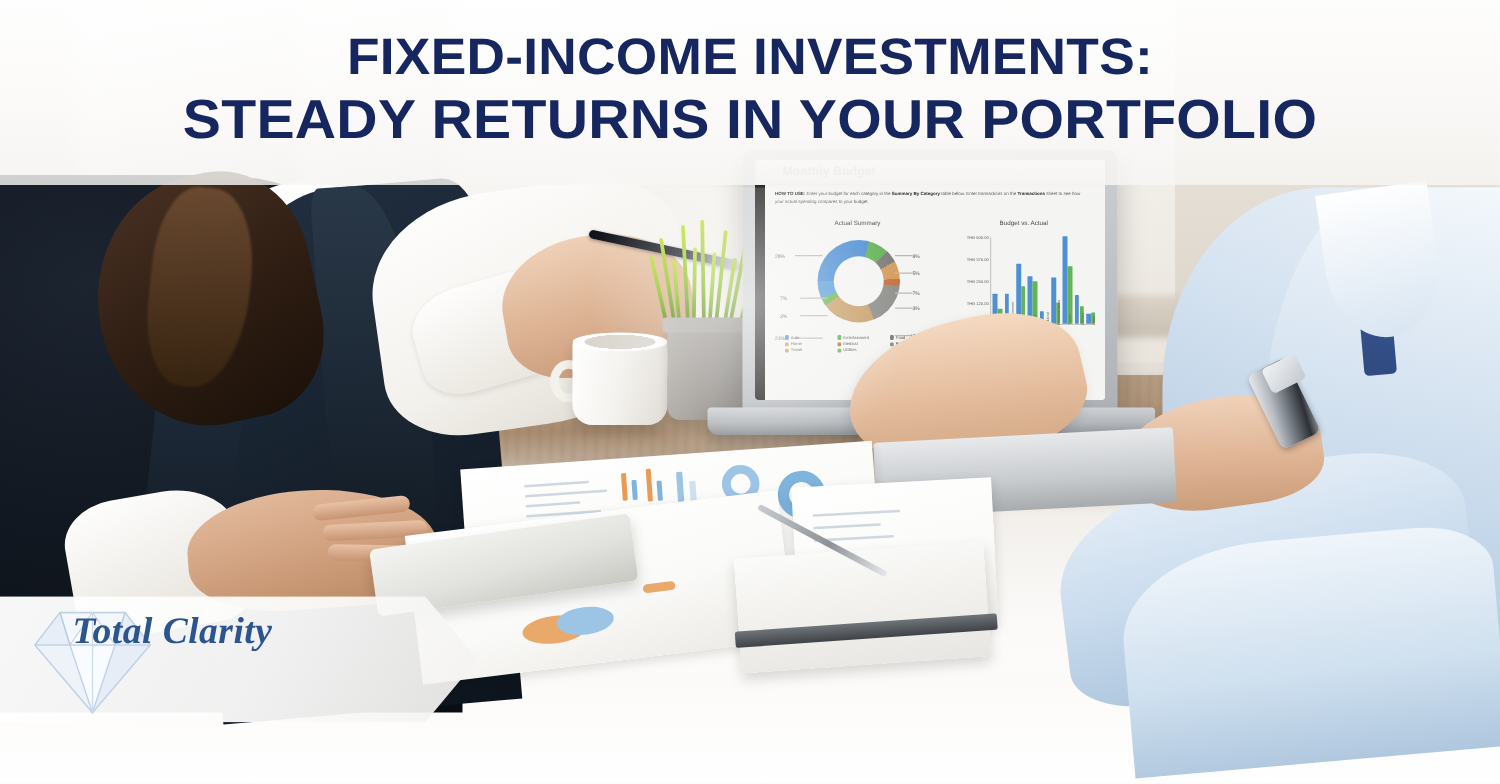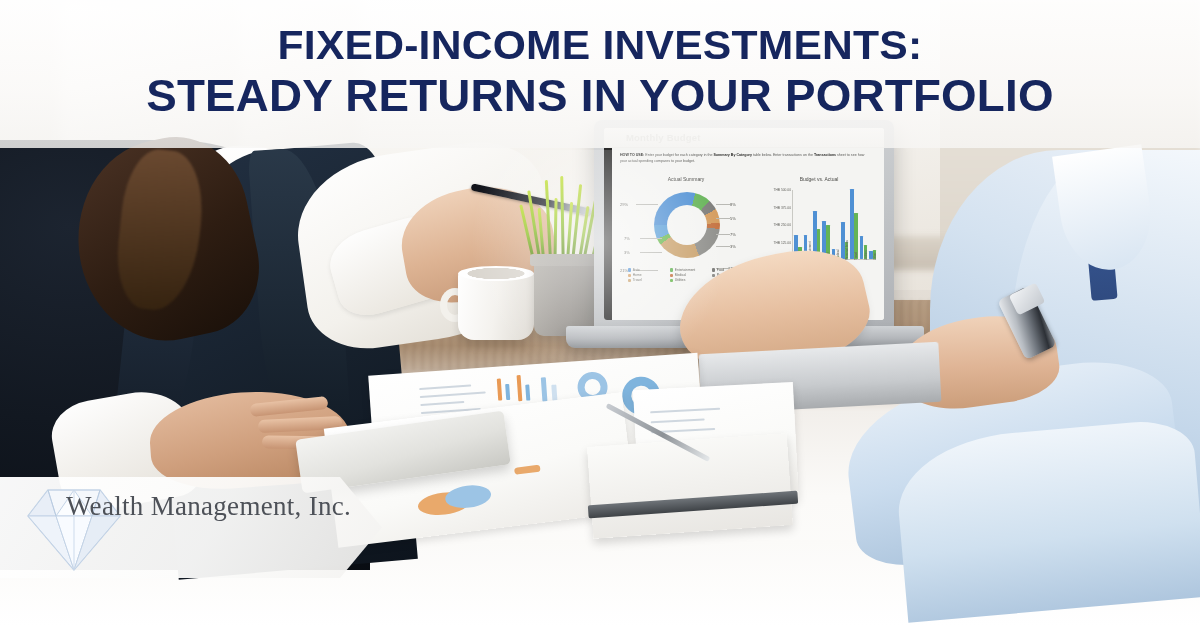--- a/index.html
+++ b/index.html
@@ -495,15 +495,15 @@
     <polygon points="94,32 74,6 66,32" fill="#e8eef7" stroke="#c3d3e6" stroke-width="1"></polygon>
     <polygon points="30,32 48,6 66,32" fill="#fbfdff" stroke="#c3d3e6" stroke-width="1"></polygon>
     <polygon points="2,32 30,32 48,86" fill="#eef3fa" stroke="#c3d3e6" stroke-width="1"></polygon>
     <polygon points="30,32 66,32 48,86" fill="#f8fbff" stroke="#c3d3e6" stroke-width="1"></polygon>
     <polygon points="66,32 94,32 48,86" fill="#e6edf6" stroke="#c3d3e6" stroke-width="1"></polygon>
     <line x1="22" y1="6" x2="30" y2="32" stroke="#b9cbe0" stroke-width="1"></line>
     <line x1="74" y1="6" x2="66" y2="32" stroke="#b9cbe0" stroke-width="1"></line>
     <line x1="48" y1="6" x2="48" y2="86" stroke="#cddbec" stroke-width="1"></line>
   </svg>
   <div class="logo-txt">
-    <div class="logo-bot">Wealth Management, Inc.</div>
+    <div class="logo-top">Total Clarity</div>
   </div>
 </div>
 
 </body></html>

